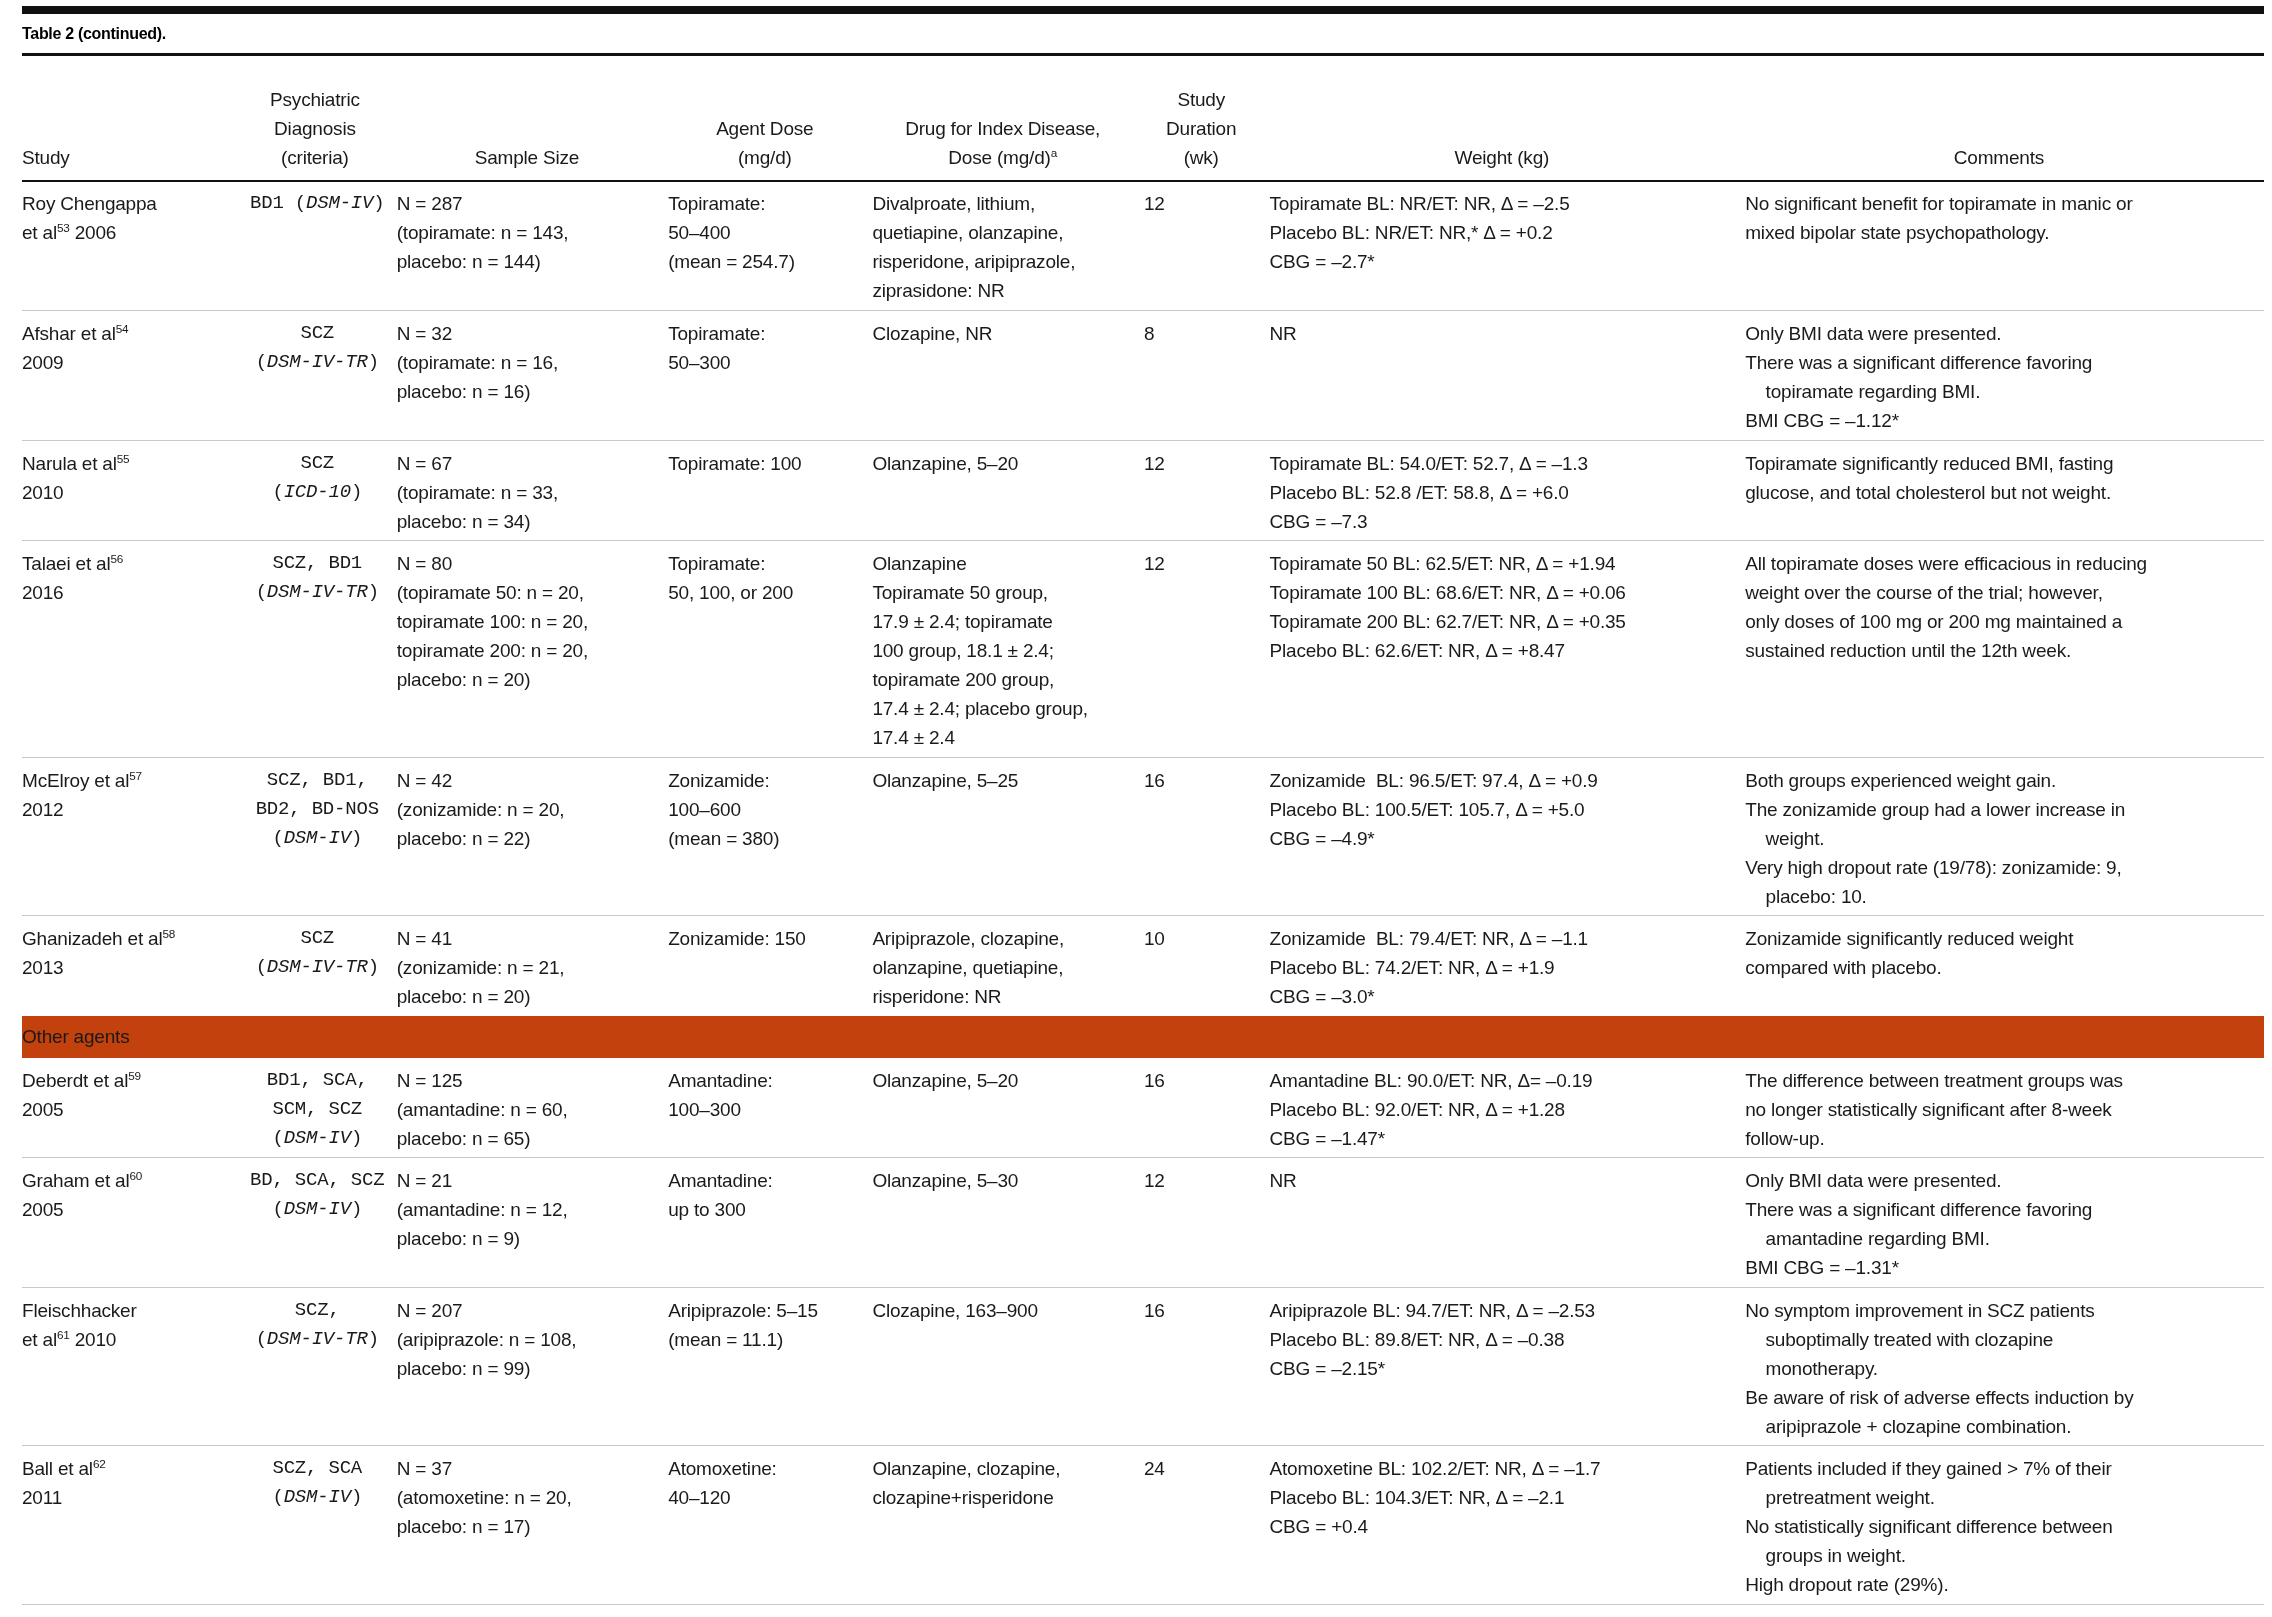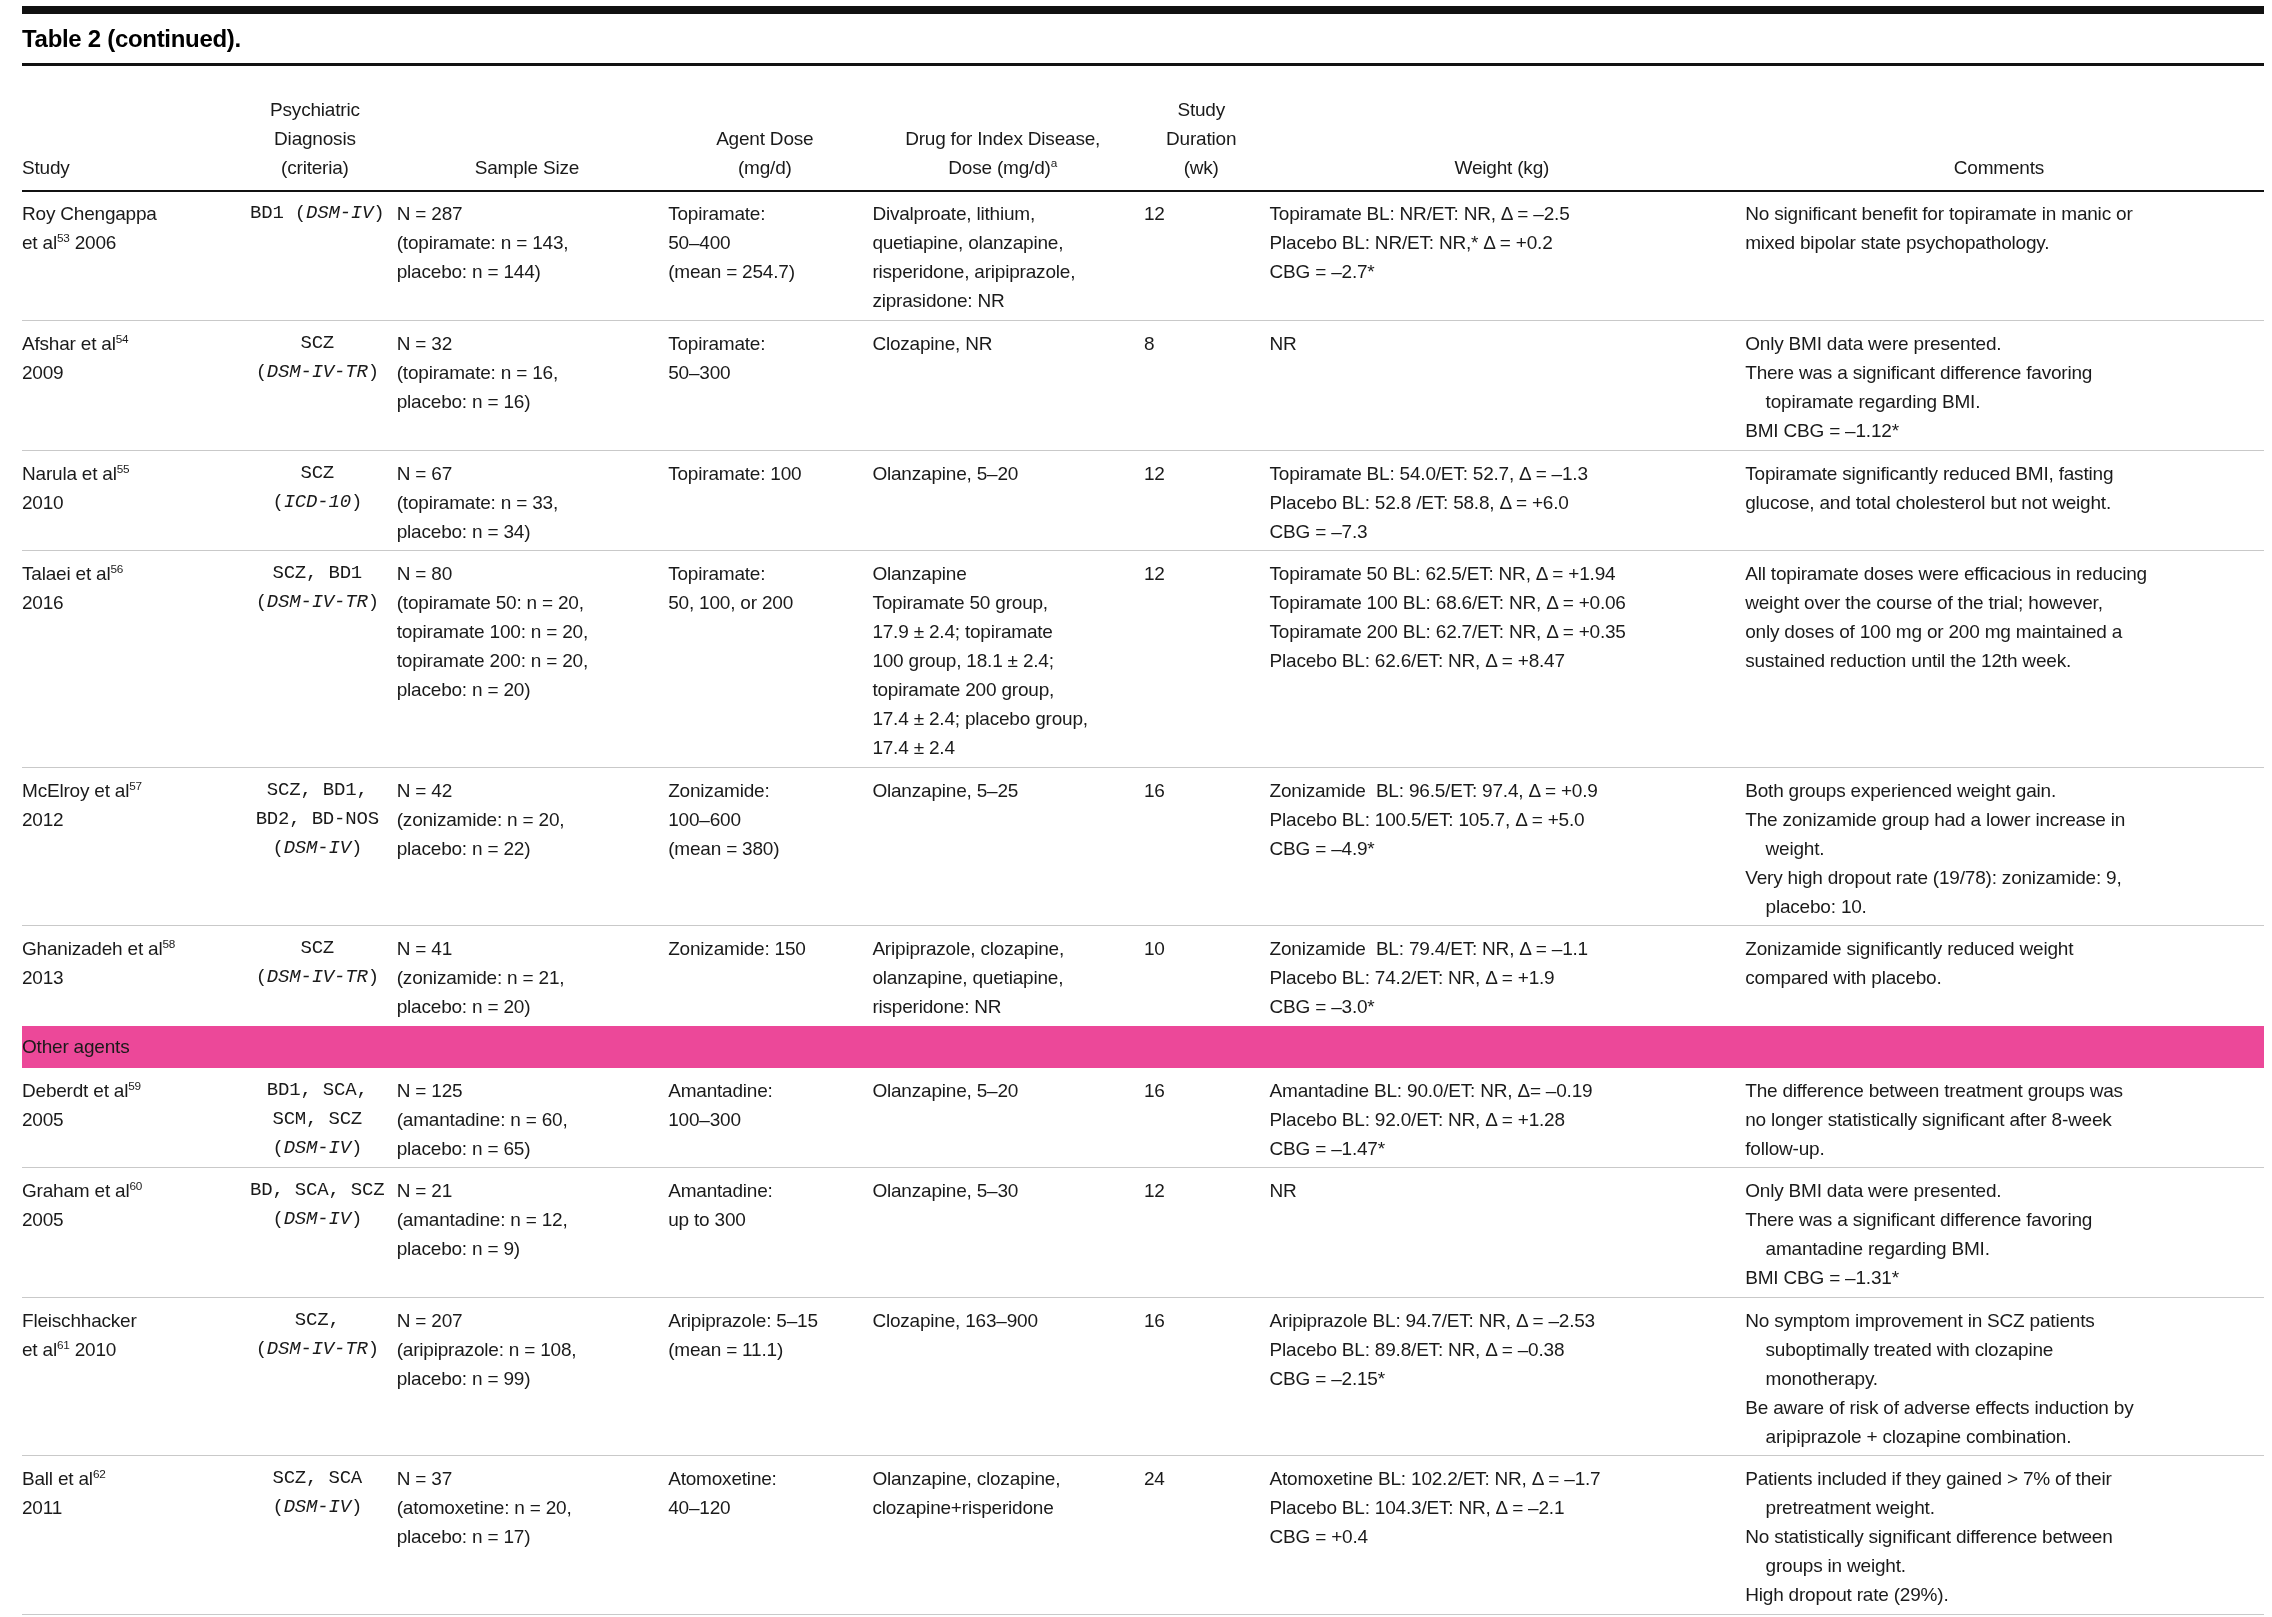--- a/index.html
+++ b/index.html
@@ -6,21 +6,21 @@
   body {
     width: 2273px; height: 1617px;
     font-family: "Liberation Sans", "DejaVu Sans", sans-serif;
     color: #1a1a1a;
     letter-spacing: -0.2px;
     overflow: hidden;
   }
   .page { padding: 6.3px 9.4px 0 22px; }
   .top-bar { height: 7.9px; background: #111; margin-bottom: 11px; }
   .table-title {
-    font-size: 24px; font-weight: bold; color: #000;
+    font-size: 16px; font-weight: bold; color: #000;
     margin: 0 0 9.4px 0; letter-spacing: -0.3px;
   }
   .title-rule { height: 3.1px; background: #111; }
   table.main {
     width: 100%; border-collapse: collapse; table-layout: fixed;
     border-bottom: 1.6px solid #c9c9c9;
   }
   col.c1 { width: 9.9%; }  col.c2 { width: 6.8%; }
   col.c3 { width: 12.1%; } col.c4 { width: 9.1%; }
   col.c5 { width: 12.1%; } col.c6 { width: 5.6%; }
@@ -32,21 +32,21 @@
     white-space: pre-wrap; word-wrap: break-word;
   }
   thead th {
     vertical-align: bottom; border-bottom: 2.4px solid #111;
     padding-top: 29px; padding-bottom: 7.9px;
   }
   th.center, td.center { text-align: center; }
   tr.data-row td { border-top: 1.6px solid #c9c9c9; }
   tr.no-top td { border-top: none; margin-left: 46px; }
   tr.section-row td {
-    background: #ec4899; border: none;
+    background: #c2410c; border: none;
     padding: 6.3px 0 6.3px 0; white-space: normal;
   }
   td.c-diag { text-align: center; padding-right: 6.3px; font-family: Liberation Mono, monospace; }
   td.c-dur { text-align: left; padding-right: 3.1px; }
   em { font-style: italic; }
   sup { font-size: 0.62em; vertical-align: super; line-height: 0; }
   .continued {
     text-align: right; font-size: 19px; font-weight: bold; font-style: italic;
     margin-top: 7.9px; color: #000;
   }

